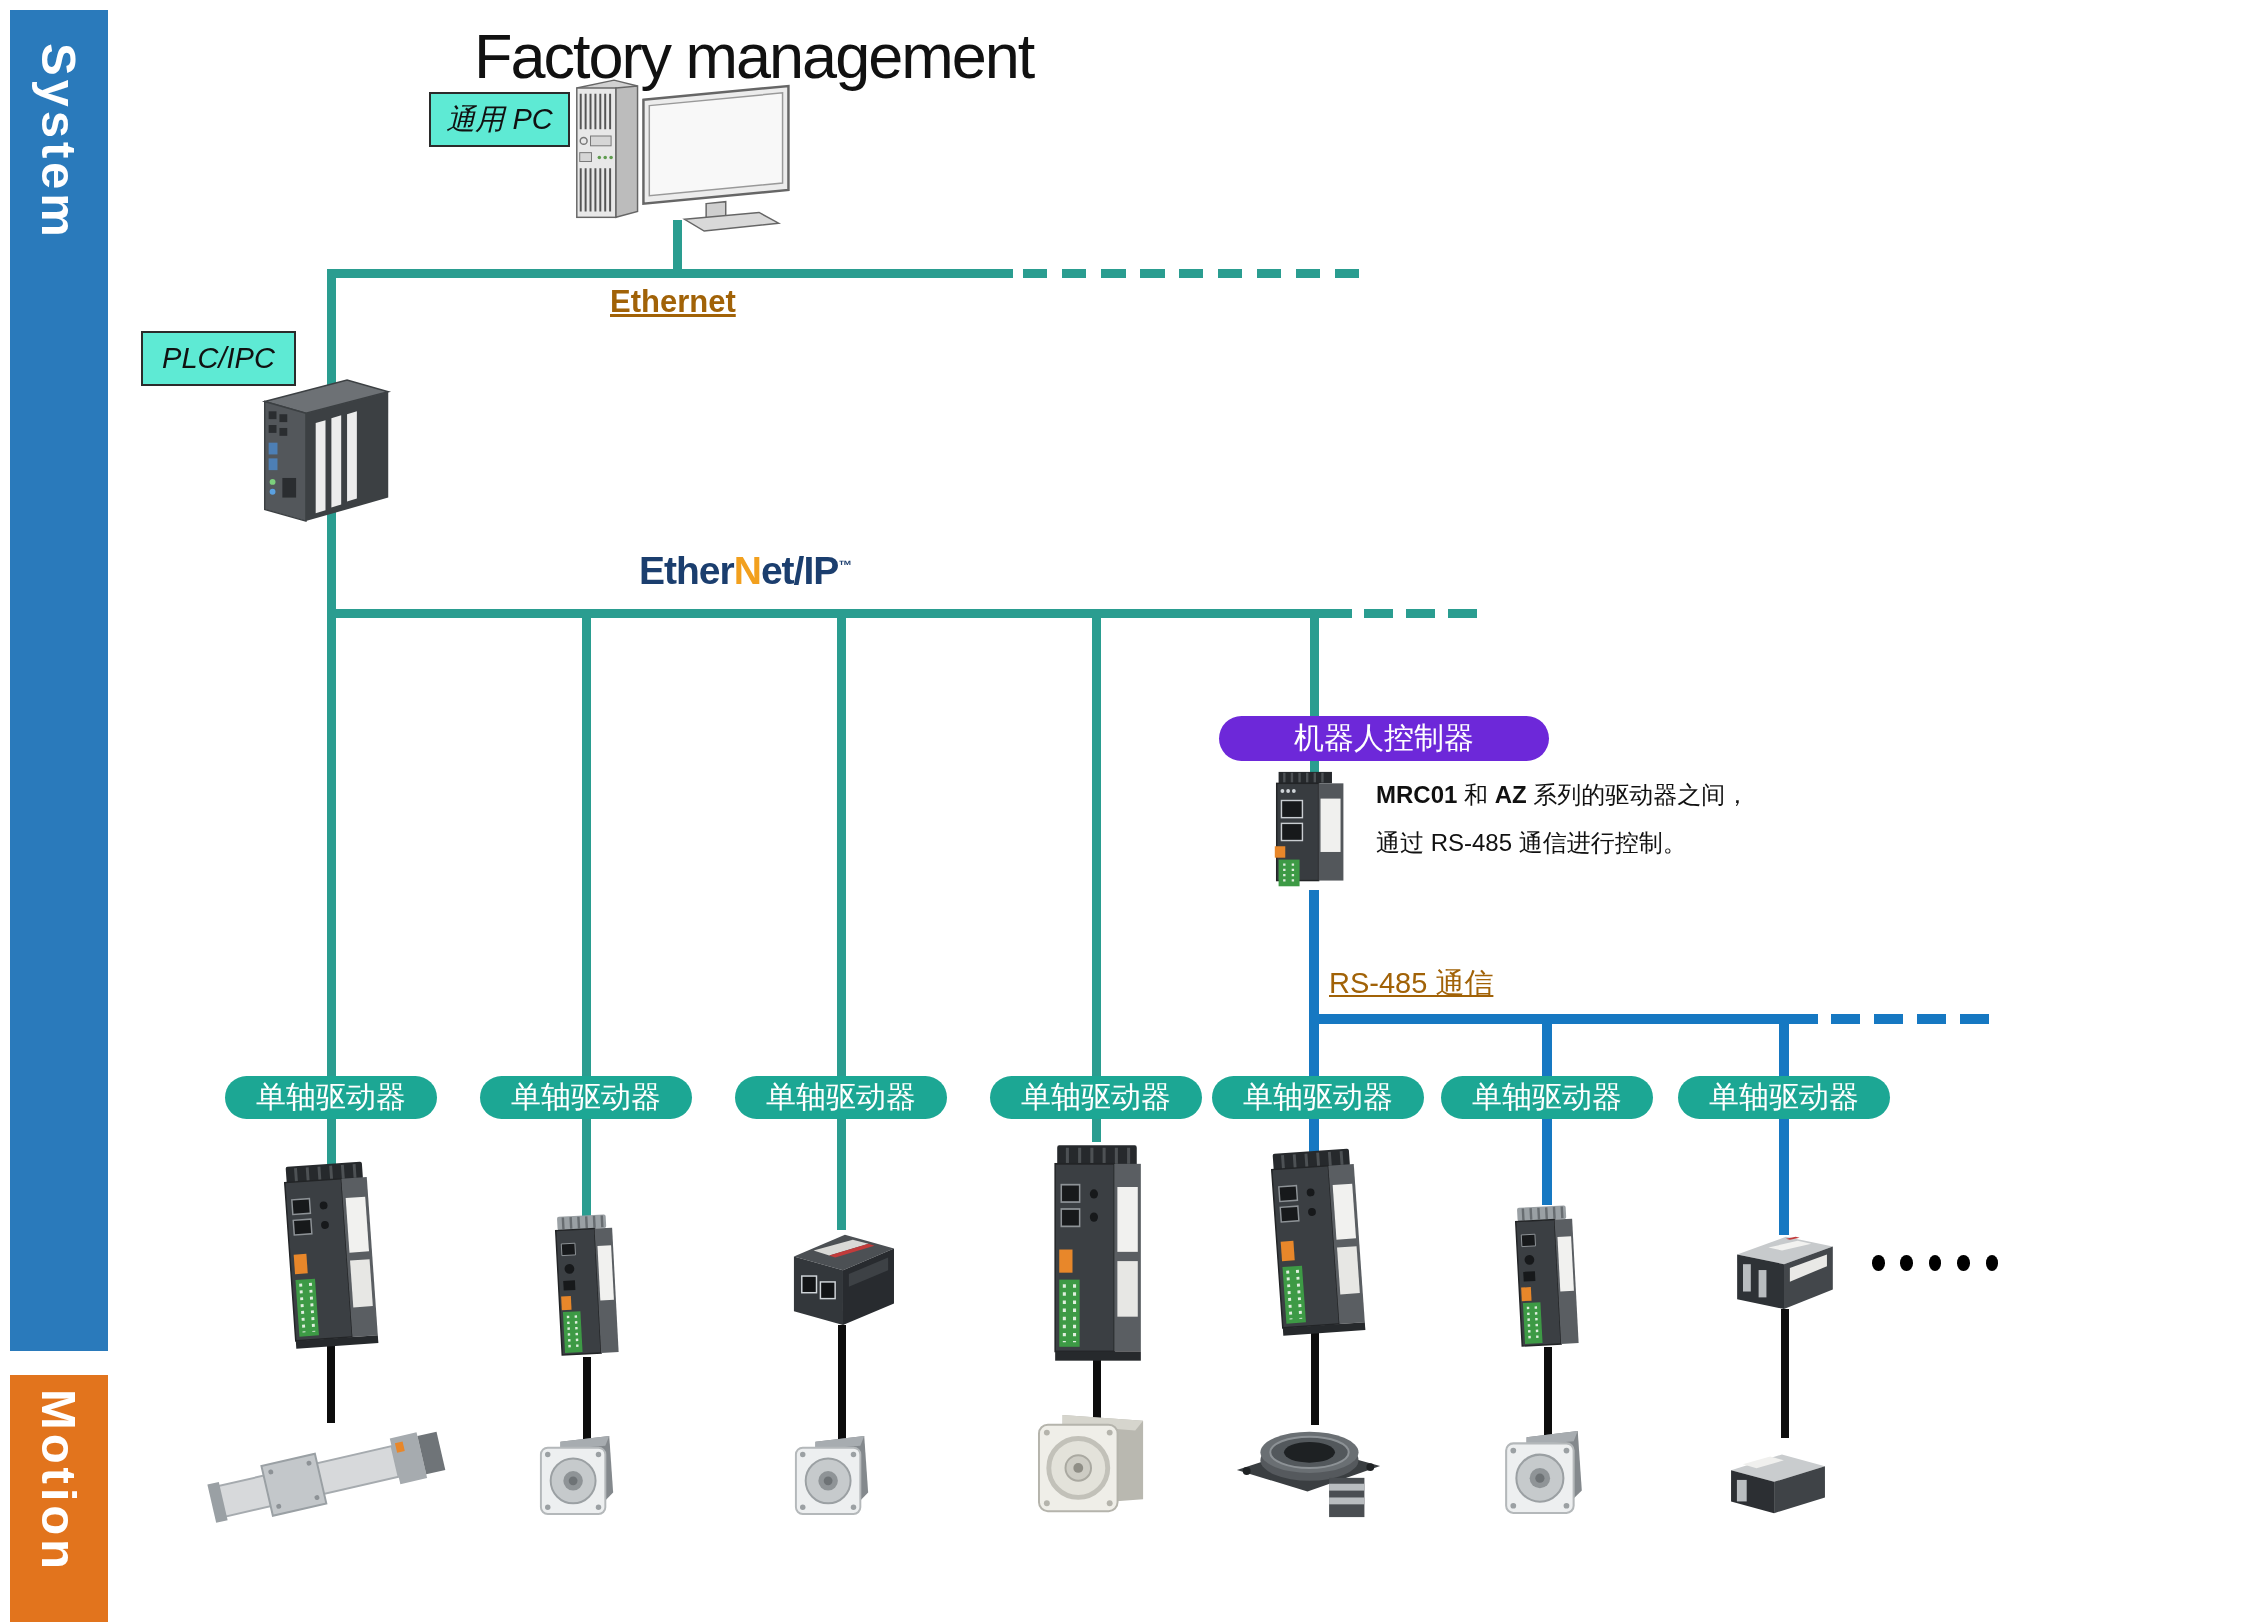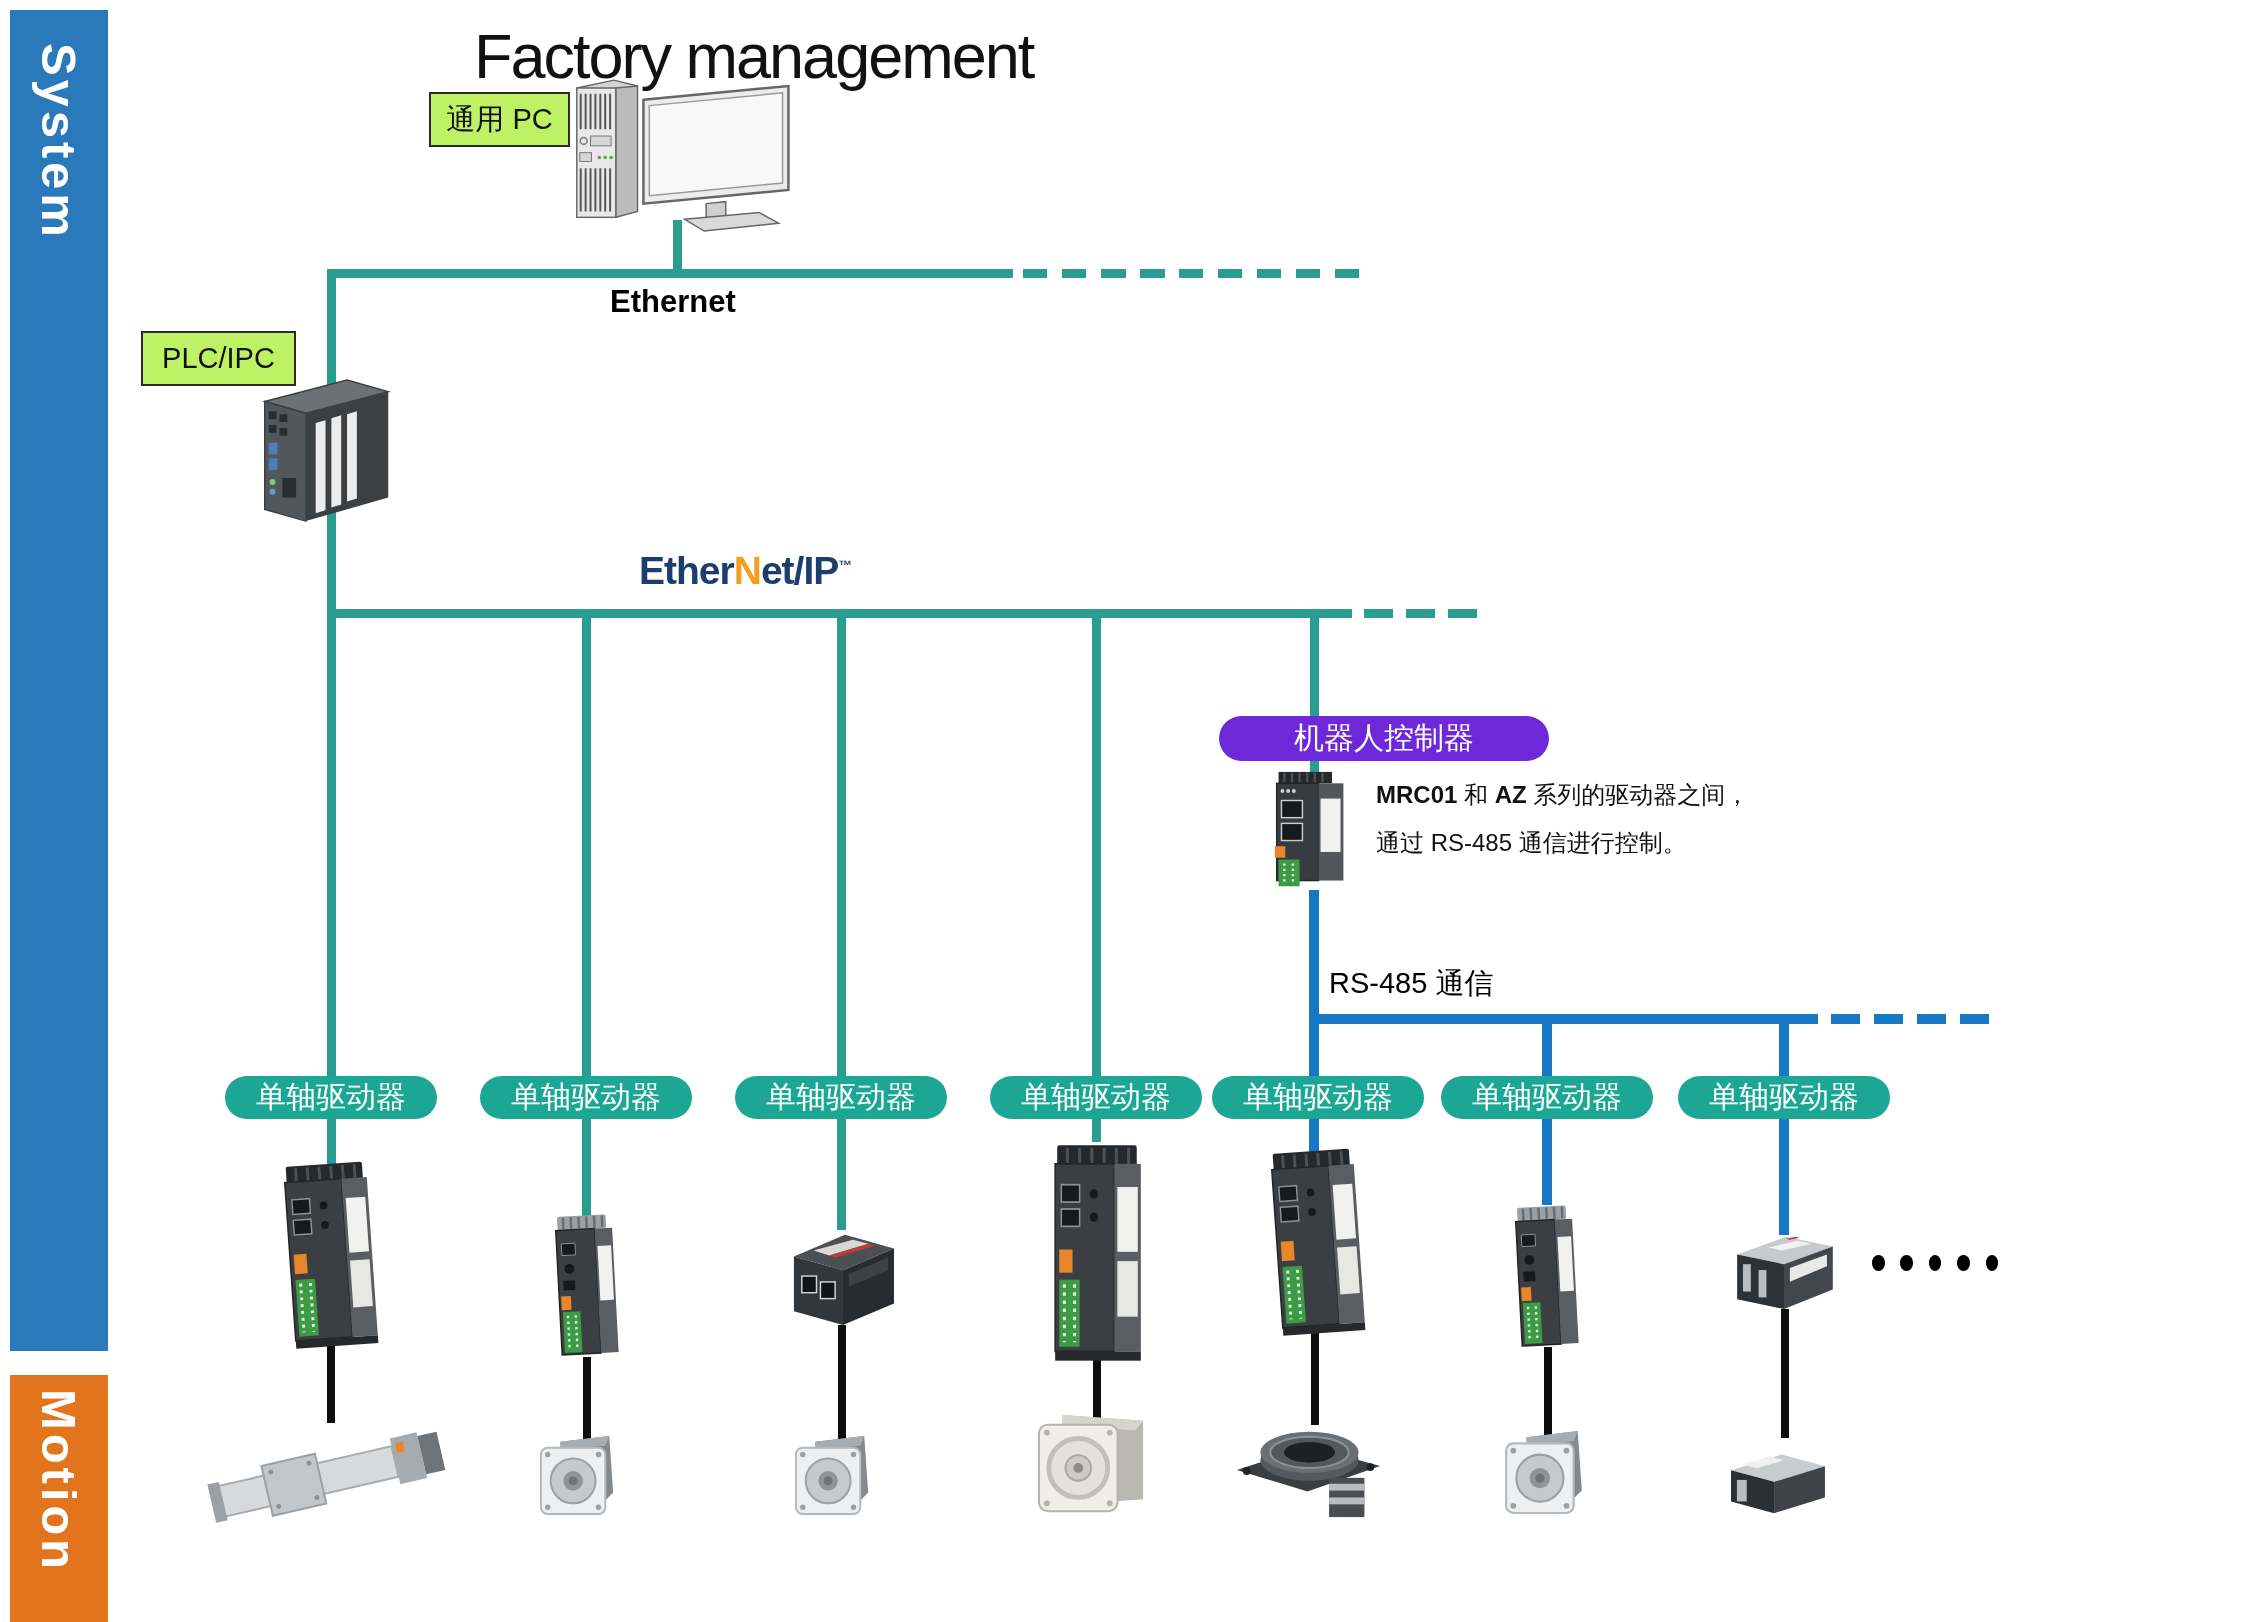--- a/index.html
+++ b/index.html
@@ -18,26 +18,26 @@
     letter-spacing:3.9px;white-space:nowrap;
   }
   .rail-system .rail-text{margin-top:33px;}
   .rail-motion .rail-text{margin-top:13.7px;}
 
   
   .page-title{
     left:474px;top:20px;font-size:63px;font-weight:normal;letter-spacing:-2px;color:#111111;
   }
   .label-box{
-    border:2px solid #2b2b2b;background:#bef264;color:#111111;
-    display:flex;align-items:center;justify-content:center;font-size:29px;
+    border:2px solid #2b2b2b;background:#5eead4;color:#111111;
+    display:flex;align-items:center;justify-content:center;font-size:29px;font-style:italic;
   }
   .pc-label{left:429px;top:92px;width:137px;height:51px;}
   .plc-label{left:141px;top:331px;width:151px;height:51px;}
-  .net-label{color:#000000;font-weight:bold;}
+  .net-label{color:#a16207;font-weight:bold;text-decoration:underline;}
   .ethernet-label{left:610px;top:284px;font-size:31px;}
   .rs485-label{left:1329px;top:964px;font-size:29px;font-weight:normal;}
 
   
   .enetip-logo{left:639px;top:549px;font-size:39px;font-weight:bold;letter-spacing:-1px;}
   .enetip-navy{color:#1b3e6e;}
   .enetip-orange{color:#f2a01e;}
   .enetip-tm{font-size:13.7px;color:#1b3e6e;vertical-align:super;}
 
   

